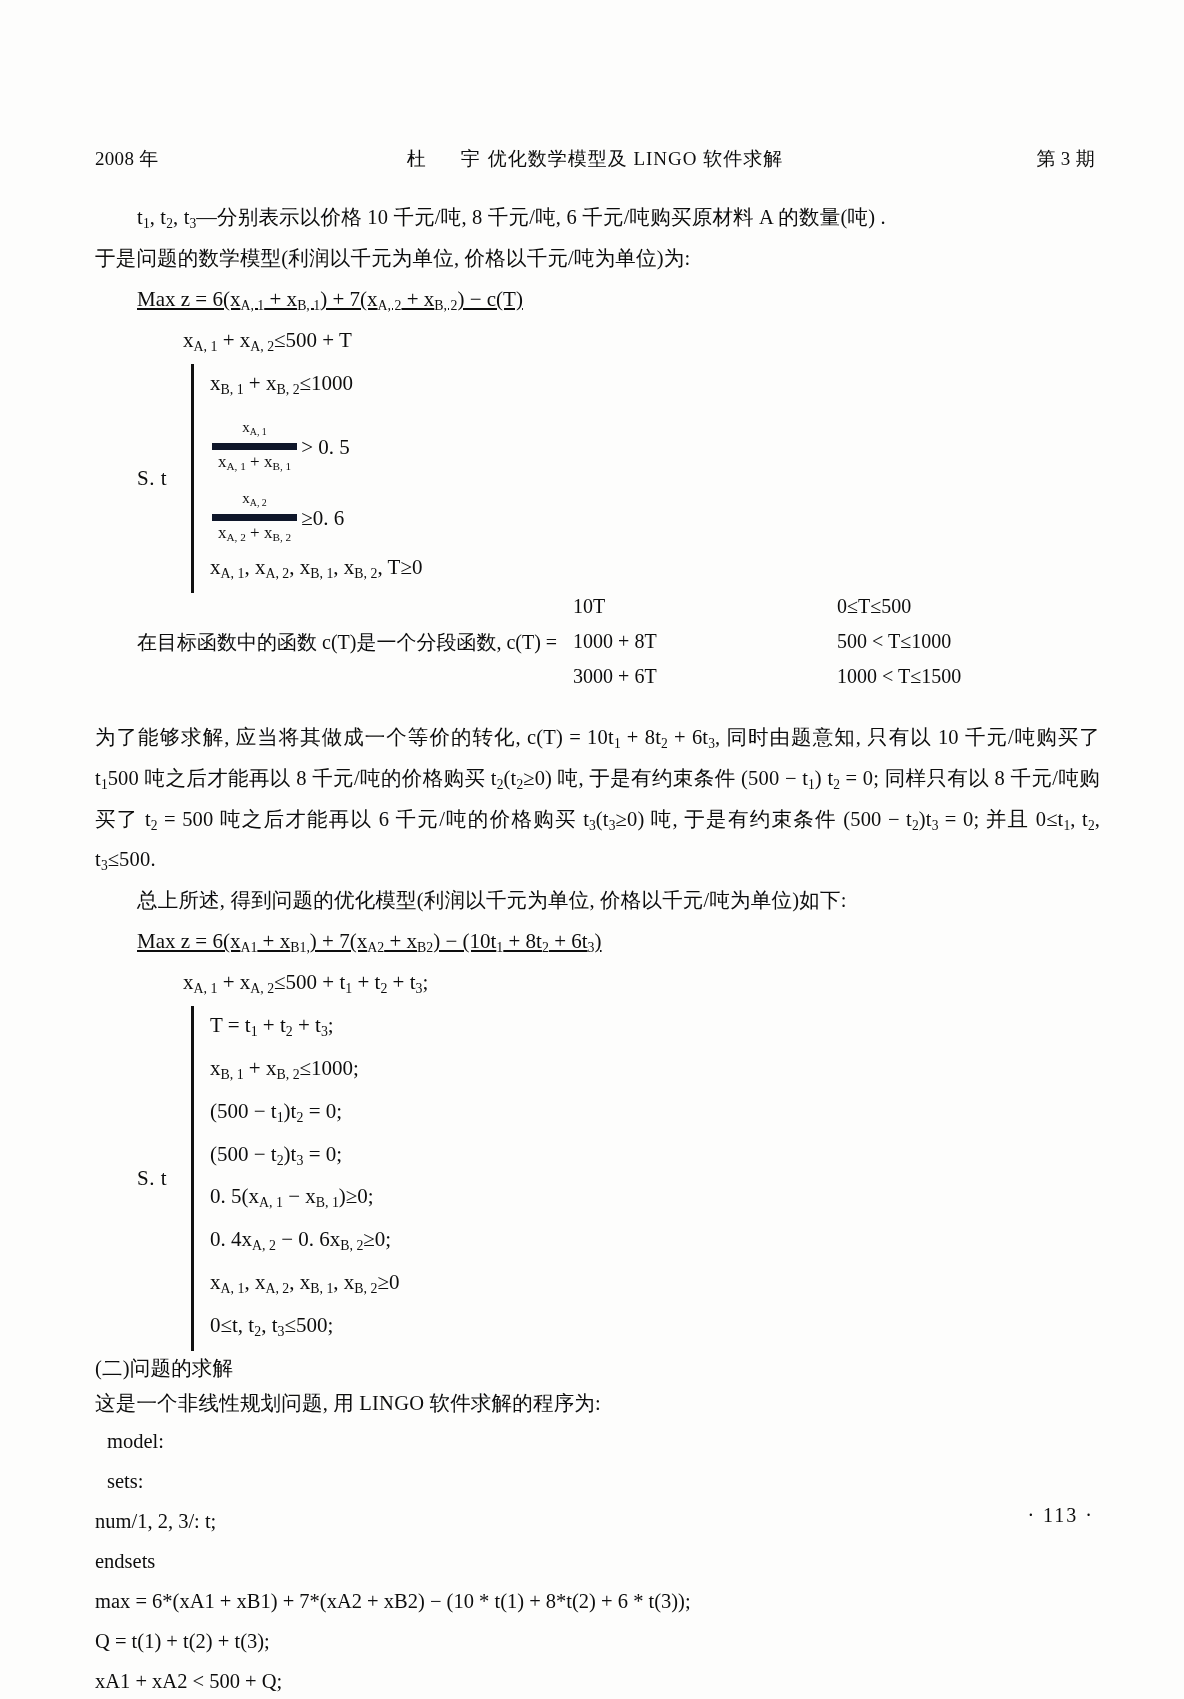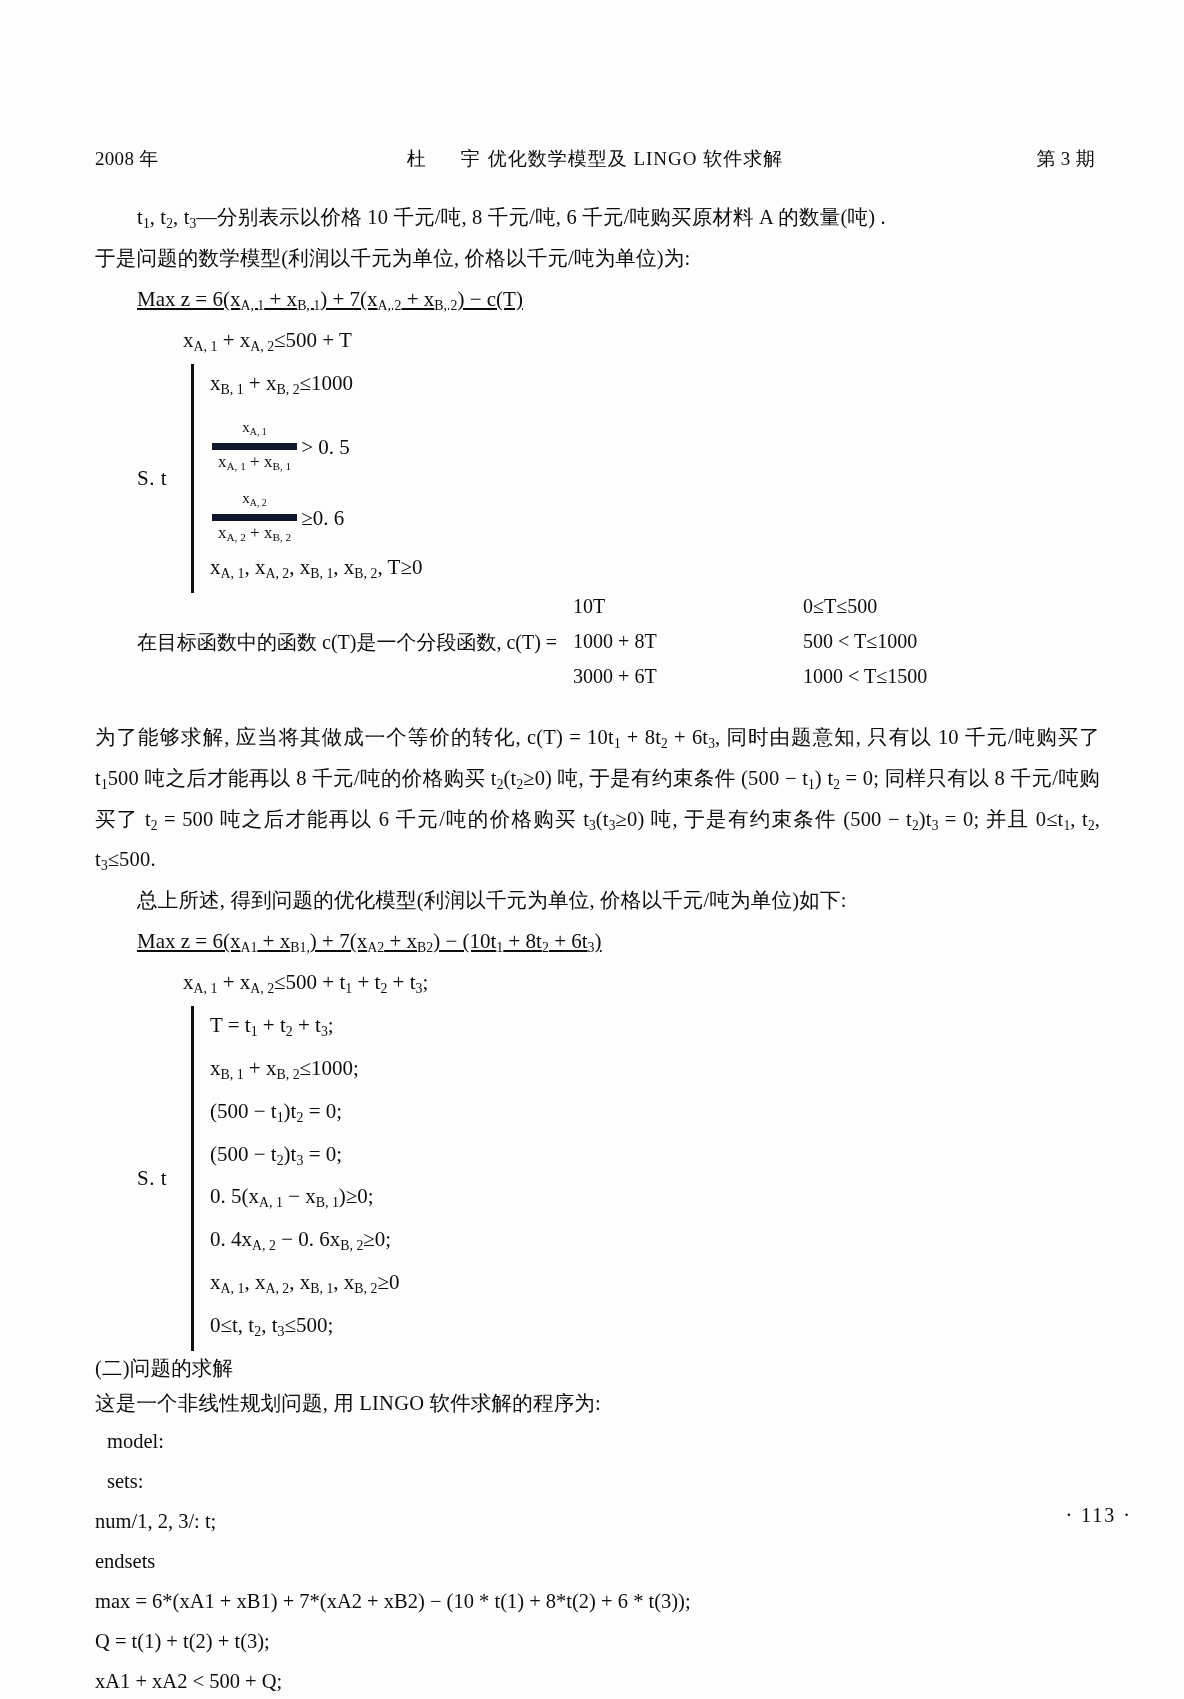--- a/index.html
+++ b/index.html
@@ -149,40 +149,40 @@
   }
   .pw-brace {
     width: 3px;
     background: #111;
     height: 104px;
     margin: 0 14px 0 2px;
   }
   .pw-cases { font-size: 20px; line-height: 35px; }
   .pw-case { display: flex; white-space: nowrap; }
   .pw-expr { width: 230px; }
-  .pw-cond { width: 300px; }
+  .pw-cond { width: 300px; margin-left: 34px; }
 
   
   .code-line {
     margin-left: 42px;
     font-size: 20.5px;
     line-height: 40px;
     white-space: nowrap;
   }
 
   
   .footer {
     position: absolute;
     left: 0;
     top: 1504px;
     width: 1184px;
     text-align: center;
     font-size: 20px;
     letter-spacing: 2px;
-    padding-right: 52px;
+    padding-right: 90px;
     box-sizing: border-box;
     text-align: right;
   }
   .spacer-md { height: 26px; }
 </style>
 </head>
 <body>
 
 <div class="page">
 

